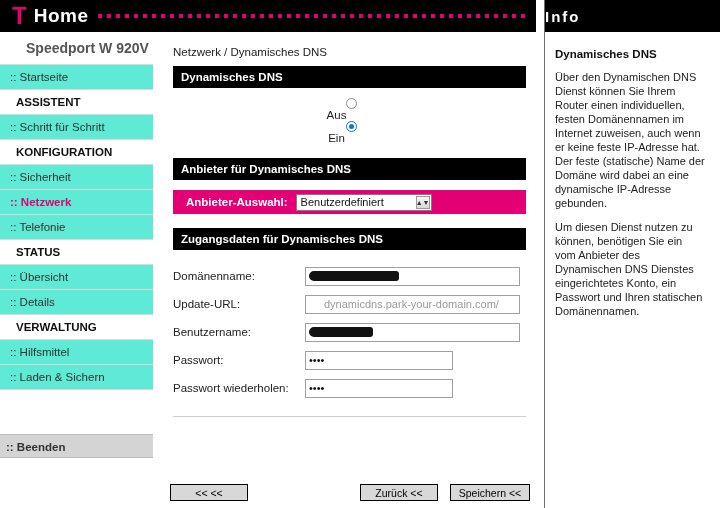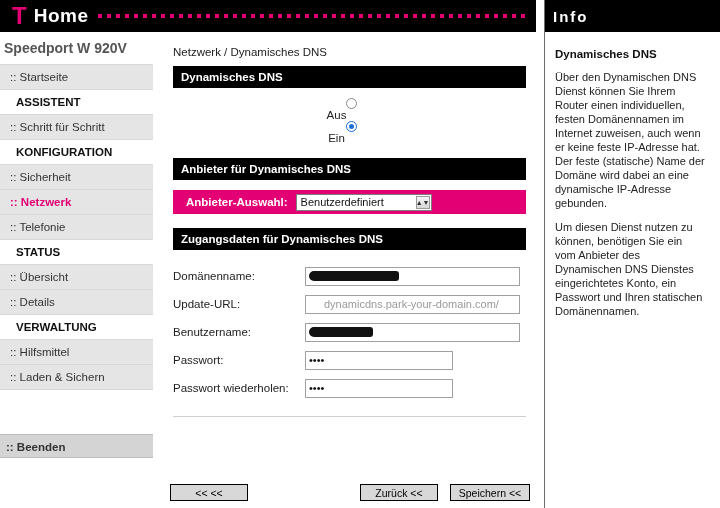--- a/index.html
+++ b/index.html
@@ -53,38 +53,38 @@
     position: absolute;
     left: 0; top: 32px;
     width: 158px;
     height: 476px;
     background: #ffffff;
     border-right: 1px solid #ffffff;
   }
   .device-name {
     height: 32px;
     line-height: 32px;
-    padding-left: 4px;
+    padding-left: 26px;
     font-size: 14px;
     font-weight: bold;
     color: #555555;
     background: #ffffff;
   }
   .nav {
     width: 153px;
     border-top: 1px solid #d9d9d9;
   }
   .nav-link {
     height: 25px;
     line-height: 25px;
     padding-left: 10px;
     font-size: 11.5px;
     color: #333333;
     border-bottom: 1px solid #d9d9d9;
-    background: #e5e5e5;
+    background: #5eead4;
     cursor: pointer;
     white-space: nowrap;
   }
   .nav-link.active { color: #e20074; font-weight: bold; }
   .nav-head {
     height: 25px;
     line-height: 25px;
     padding-left: 16px;
     font-size: 11.5px;
     font-weight: bold;
@@ -274,21 +274,20 @@
   }
   .info-header {
     height: 32px;
     background: #000000;
     color: #ffffff;
     font-size: 15px;
     font-weight: bold;
     letter-spacing: 2px;
     display: flex;
     align-items: center;
-    padding-left: 8px;
   }
   .info-title {
     font-size: 11.5px;
     font-weight: bold;
     color: #111111;
     padding: 16px 10px 0 10px;
   }
   .info-para {
     font-size: 11px;
     color: #222222;

